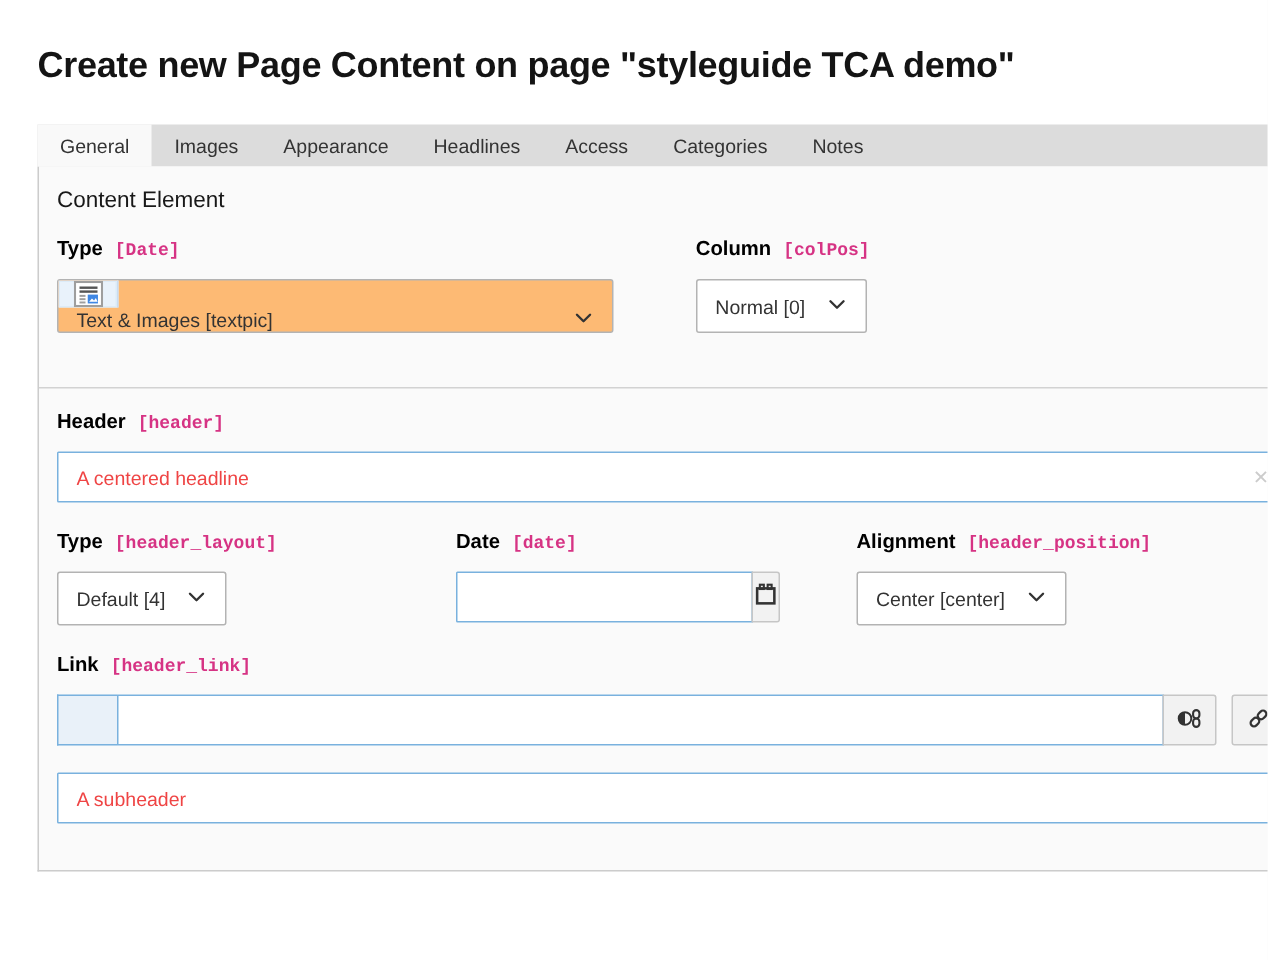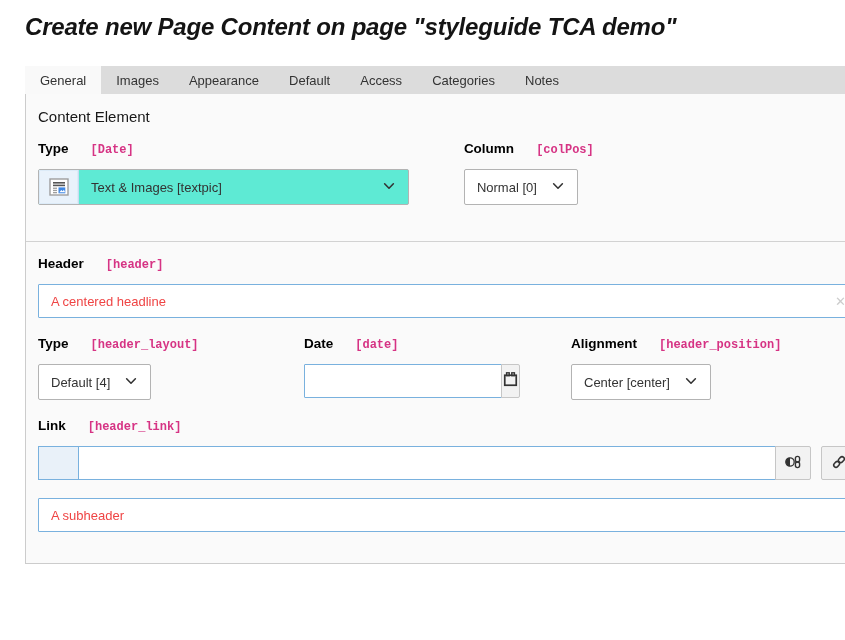--- a/index.html
+++ b/index.html
@@ -5,26 +5,25 @@
   * { box-sizing: border-box; }
   html, body { margin: 0; padding: 0; }
   body {
     width: 845px; height: 640px;
     background: #ffffff;
     font-family: "Liberation Sans", sans-serif;
     color: #1a1a1a;
     overflow: hidden;
   }
   .page-title {
-    margin: 13px 25px 0 25px;
+    margin: 30px 25px 0 25px;
     font-size: 24px;
     font-weight: 700;
     color: #141414;
     letter-spacing: -0.2px;
-    font-style: italic;
   }
   .form-wrap { margin: 25px 25px 0 25px; width: 845px; }
 
   
   .tabs {
     display: flex;
     background: #dcdcdc;
     height: 28px;
   }
   .tab {
@@ -50,21 +49,21 @@
   .section-heading {
     font-size: 15px;
     font-weight: 400;
     color: #181818;
     margin: 0 0 16px 0;
   }
 
   .field { margin-bottom: 18px; }
   .field:last-child { margin-bottom: 0; }
   .field-label {
-    display: flex; align-items: baseline; gap: 22px;
+    display: flex; align-items: baseline; gap: 8px;
     margin-bottom: 12px;
   }
   .label-text { font-size: 13.5px; font-weight: 700; color: #000; }
   .code {
     font-family: "Liberation Mono", "DejaVu Sans Mono", monospace;
     font-size: 12px; font-weight: 700;
     color: #d63384;
   }
 
   .row-2 { display: grid; grid-template-columns: 52% 48%; }
@@ -78,22 +77,23 @@
     background: #fff;
     padding: 0 12px;
     font-size: 13px; color: #333;
     gap: 14px;
     cursor: pointer;
   }
   .select-group {
     display: inline-flex; align-items: stretch;
     height: 36px; width: 371px;
     border: 1px solid #b3b3b3; border-radius: 2px;
-    background: #5eead4;
+    background: #fdba74;
     cursor: pointer;
+    flex-direction: column;
   }
   .icon-box {
     width: 40px;
     display: flex; align-items: center; justify-content: center;
     background: #e9f2fb;
     border-right: 1px solid #c9dcf0;
     box-shadow: inset 0 0 0 1px #dcebf8;
   }
   .select-inner {
     flex: 1;
@@ -155,21 +155,21 @@
 <body>
 
 <h1 class="page-title">Create new Page Content on page "styleguide TCA demo"</h1>
 
 <div class="form-wrap">
 
   <div class="tabs">
     <div class="tab active">General</div>
     <div class="tab">Images</div>
     <div class="tab">Appearance</div>
-    <div class="tab">Default</div>
+    <div class="tab">Headlines</div>
     <div class="tab">Access</div>
     <div class="tab">Categories</div>
     <div class="tab">Notes</div>
   </div>
 
   <div class="panel">
 
     <div class="section">
       <h2 class="section-heading">Content Element</h2>
 

